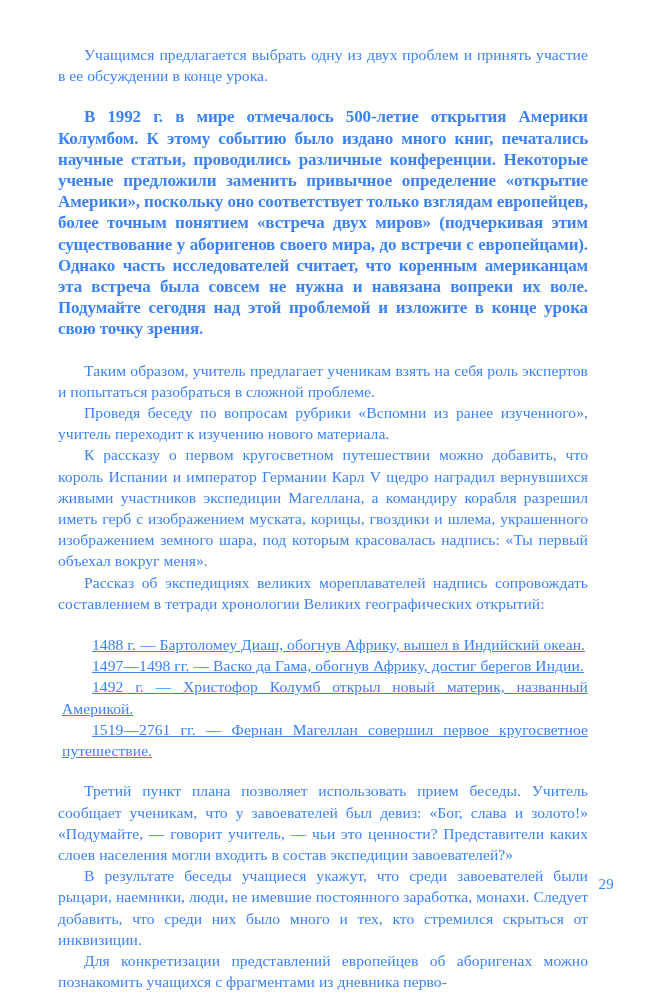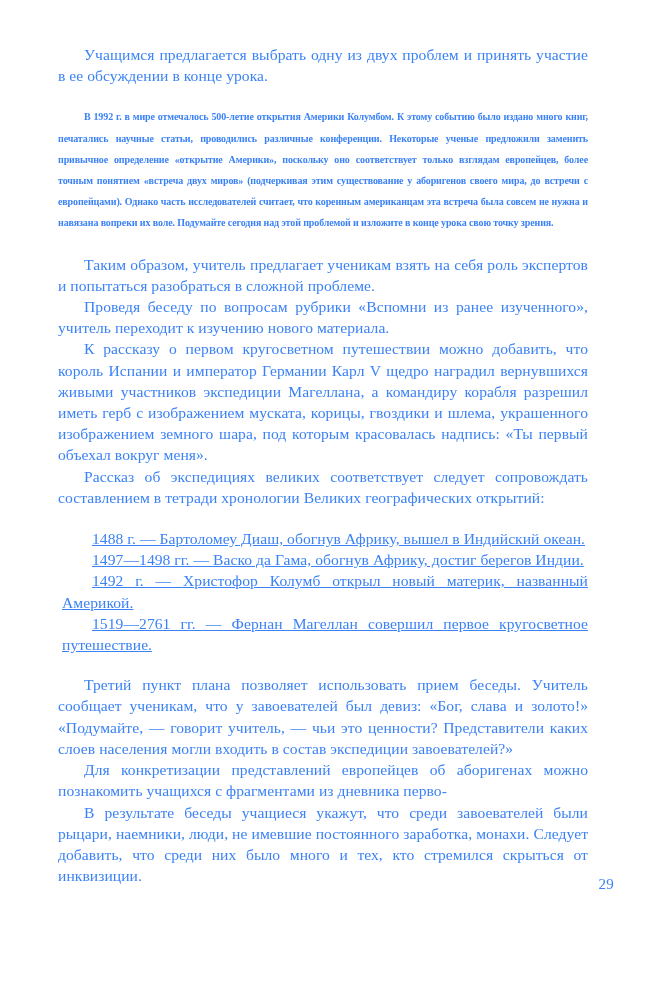--- a/index.html
+++ b/index.html
@@ -31,21 +31,21 @@
     line-height: 21.2px;
     text-align: justify;
     text-justify: inter-word;
     text-indent: 26px;
     hyphens: manual;
     letter-spacing: 0.05px;
   }
 
   
   .block-dense .para {
-    font-size: 10px;
+    font-size: 17px;
     line-height: 21.2px;
     font-weight: 600;
     letter-spacing: -0.12px;
   }
 
   .block {
     margin: 0;
   }
   .block-gap-top {
     margin-top: 20px;
@@ -93,33 +93,33 @@
     </div>
 
     <div class="block block-dense block-gap-top">
       <p class="para">В 1992 г. в мире отмечалось 500-летие открытия Америки Колумбом. К этому событию было издано много книг, печатались научные статьи, проводились различные конференции. Некоторые ученые предложили заменить привычное определение «открытие Америки», поскольку оно соответствует только взглядам европейцев, более точным понятием «встреча двух миров» (подчеркивая этим существование у аборигенов своего мира, до встречи с европейцами). Однако часть исследователей считает, что коренным американцам эта встреча была совсем не нужна и навязана вопреки их воле. Подумайте сегодня над этой проблемой и изложите в конце урока свою точку зрения.</p>
     </div>
 
     <div class="block block-gap-top">
       <p class="para">Таким образом, учитель предлагает ученикам взять на себя роль экспертов и попытаться разобраться в сложной проблеме.</p>
       <p class="para">Проведя беседу по вопросам рубрики «Вспомни из ранее изученного», учитель переходит к изучению нового материала.</p>
       <p class="para">К рассказу о первом кругосветном путешествии можно добавить, что король Испании и император Германии Карл V щедро наградил вернувшихся живыми участников экспедиции Магеллана, а командиру корабля разрешил иметь герб с изображением муската, корицы, гвоздики и шлема, украшенного изображением земного шара, под которым красовалась надпись: «Ты первый объехал вокруг меня».</p>
-      <p class="para">Рассказ об экспедициях великих соответствует следует сопровождать составлением в тетради хронологии Великих географических открытий:</p>
+      <p class="para">Рассказ об экспедициях великих мореплавателей надпись сопровождать составлением в тетради хронологии Великих географических открытий:</p>
     </div>
 
     <ul class="chrono">
       <li>1488 г. — Бартоломеу Диаш, обогнув Африку, вышел в Индийский океан.</li>
       <li>1497—1498 гг. — Васко да Гама, обогнув Африку, достиг берегов Индии.</li>
       <li>1492 г. — Христофор Колумб открыл новый материк, названный Америкой.</li>
       <li>1519—2761 гг. — Фернан Магеллан совершил первое кругосветное путешествие.</li>
     </ul>
 
     <div class="block block-gap-top-small">
       <p class="para">Третий пункт плана позволяет использовать прием беседы. Учитель сообщает ученикам, что у завоевателей был девиз: «Бог, слава и золото!» «Подумайте, — говорит учитель, — чьи это ценности? Представители каких слоев населения могли входить в состав экспедиции завоевателей?»</p>
+      <p class="para">В результате беседы учащиеся укажут, что среди завоевателей были рыцари, наемники, люди, не имевшие постоянного заработка, монахи. Следует добавить, что среди них было много и тех, кто стремился скрыться от инквизиции.</p>
       <p class="para">Для конкретизации представлений европейцев об аборигенах можно познакомить учащихся с фрагментами из дневника перво-</p>
-      <p class="para">В результате беседы учащиеся укажут, что среди завоевателей были рыцари, наемники, люди, не имевшие постоянного заработка, монахи. Следует добавить, что среди них было много и тех, кто стремился скрыться от инквизиции.</p>
     </div>
 
   </div>
 
   <div class="page-number">29</div>
 
 </div>
 
 </body></html>

